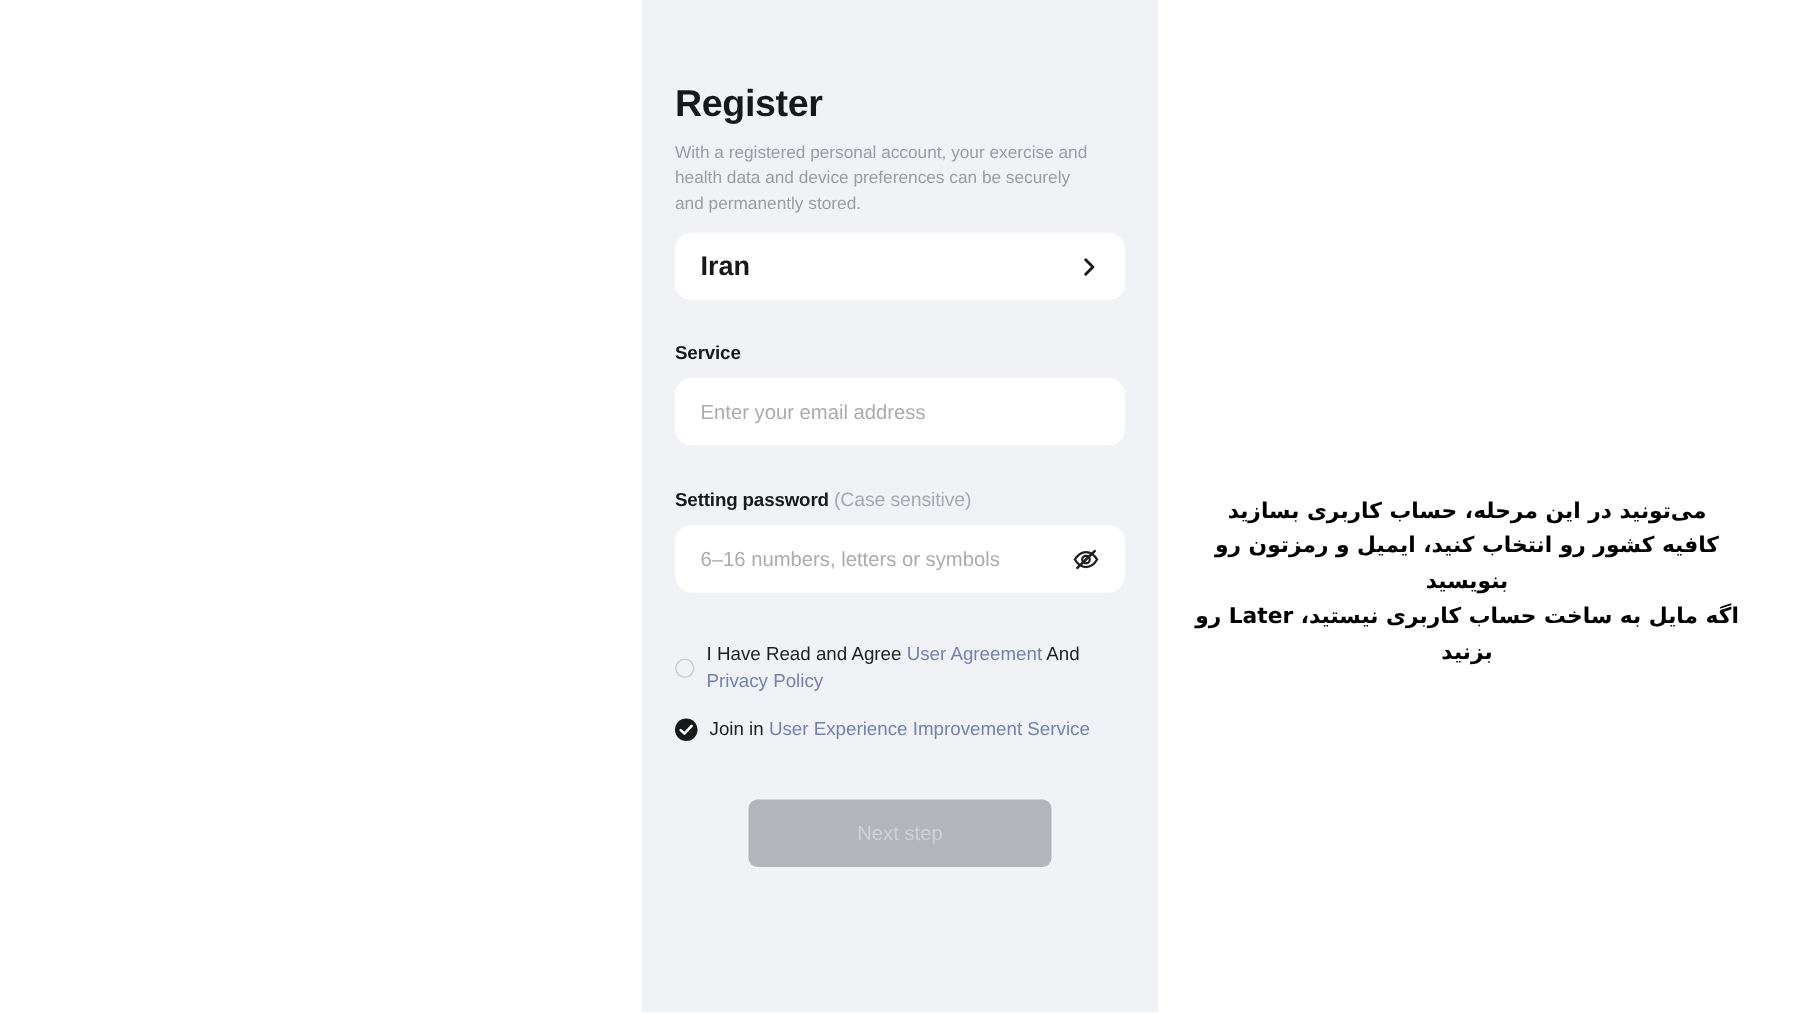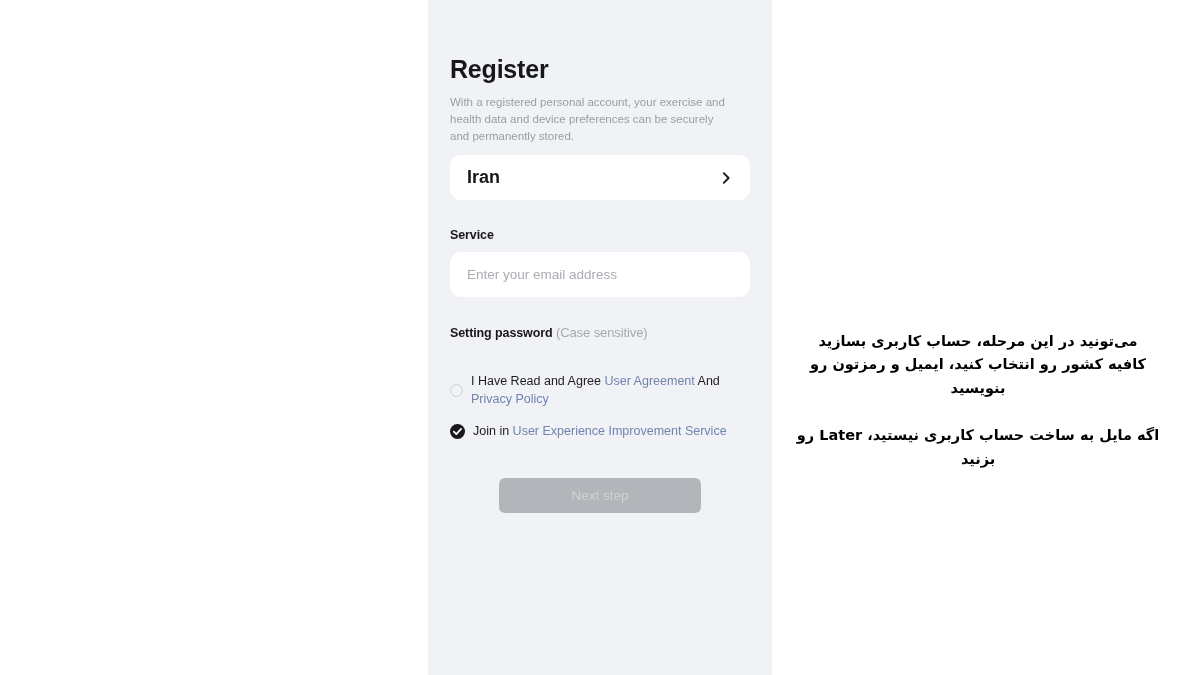--- a/index.html
+++ b/index.html
@@ -139,21 +139,21 @@
     max-width: 258px;
   }
 
   .link {
     color: #7183b0;
   }
 
   
   #next-step-button {
     margin-top: 38px;
-    height: 35px;
+    height: 45px;
     width: 202px;
     margin-left: auto;
     margin-right: auto;
     border-radius: 6px;
     background: #b3b5ba;
     display: flex;
     align-items: center;
     justify-content: center;
     border: none;
     cursor: default;
@@ -173,21 +173,21 @@
     width: 376px;
     direction: rtl;
     text-align: center;
     font-family: "DejaVu Sans", sans-serif;
     font-weight: bold;
     color: #000000;
     font-size: 14.5px;
     line-height: 1.62;
   }
 
-  #annotation-paragraph-2 { margin-top: 24px; }
+  #annotation-paragraph-2 { }
 </style>
 </head>
 <body>
 
 <div id="app-panel">
 
   <h1 id="register-title">Register</h1>
 
   <p id="register-subtitle">With a registered personal account, your exercise and health data and device preferences can be securely and permanently stored.</p>
 
@@ -205,20 +205,30 @@
 
   <div class="input-card" id="account-field">
     <span class="input-placeholder">Enter your email address</span>
   </div>
 
   <div id="password-label" class="field-label">
     <span>Setting password</span>
     <span class="sublabel">(Case sensitive)</span>
   </div>
 
+  <div class="input-card" id="password-field">
+    <span class="input-placeholder">6–16 numbers, letters or symbols</span>
+    <span class="eye-off-icon">
+      <svg viewBox="0 0 18 18" width="18" height="18" aria-hidden="true">
+        <path d="M1.6 9 C3.6 5.6 6.1 4 9 4 C11.9 4 14.4 5.6 16.4 9 C14.4 12.4 11.9 14 9 14 C6.1 14 3.6 12.4 1.6 9 Z" fill="none" stroke="#1d1e20" stroke-width="1.5"></path>
+        <circle cx="9" cy="9" r="2.5" fill="none" stroke="#1d1e20" stroke-width="1.5"></circle>
+        <path d="M3.2 14.6 L14.8 3.4" fill="none" stroke="#1d1e20" stroke-width="1.7" stroke-linecap="round"></path>
+      </svg>
+    </span>
+  </div>
 
   <div id="consent-block">
 
     <div class="consent-row" id="consent-row-terms">
       <span class="checkbox-empty"></span>
       <span class="consent-text"><span>I Have Read and Agree </span><a class="link">User Agreement</a><span> And </span><a class="link">Privacy Policy</a></span>
     </div>
 
     <div class="consent-row" id="consent-row-ux">
       <span class="checkbox-checked">

